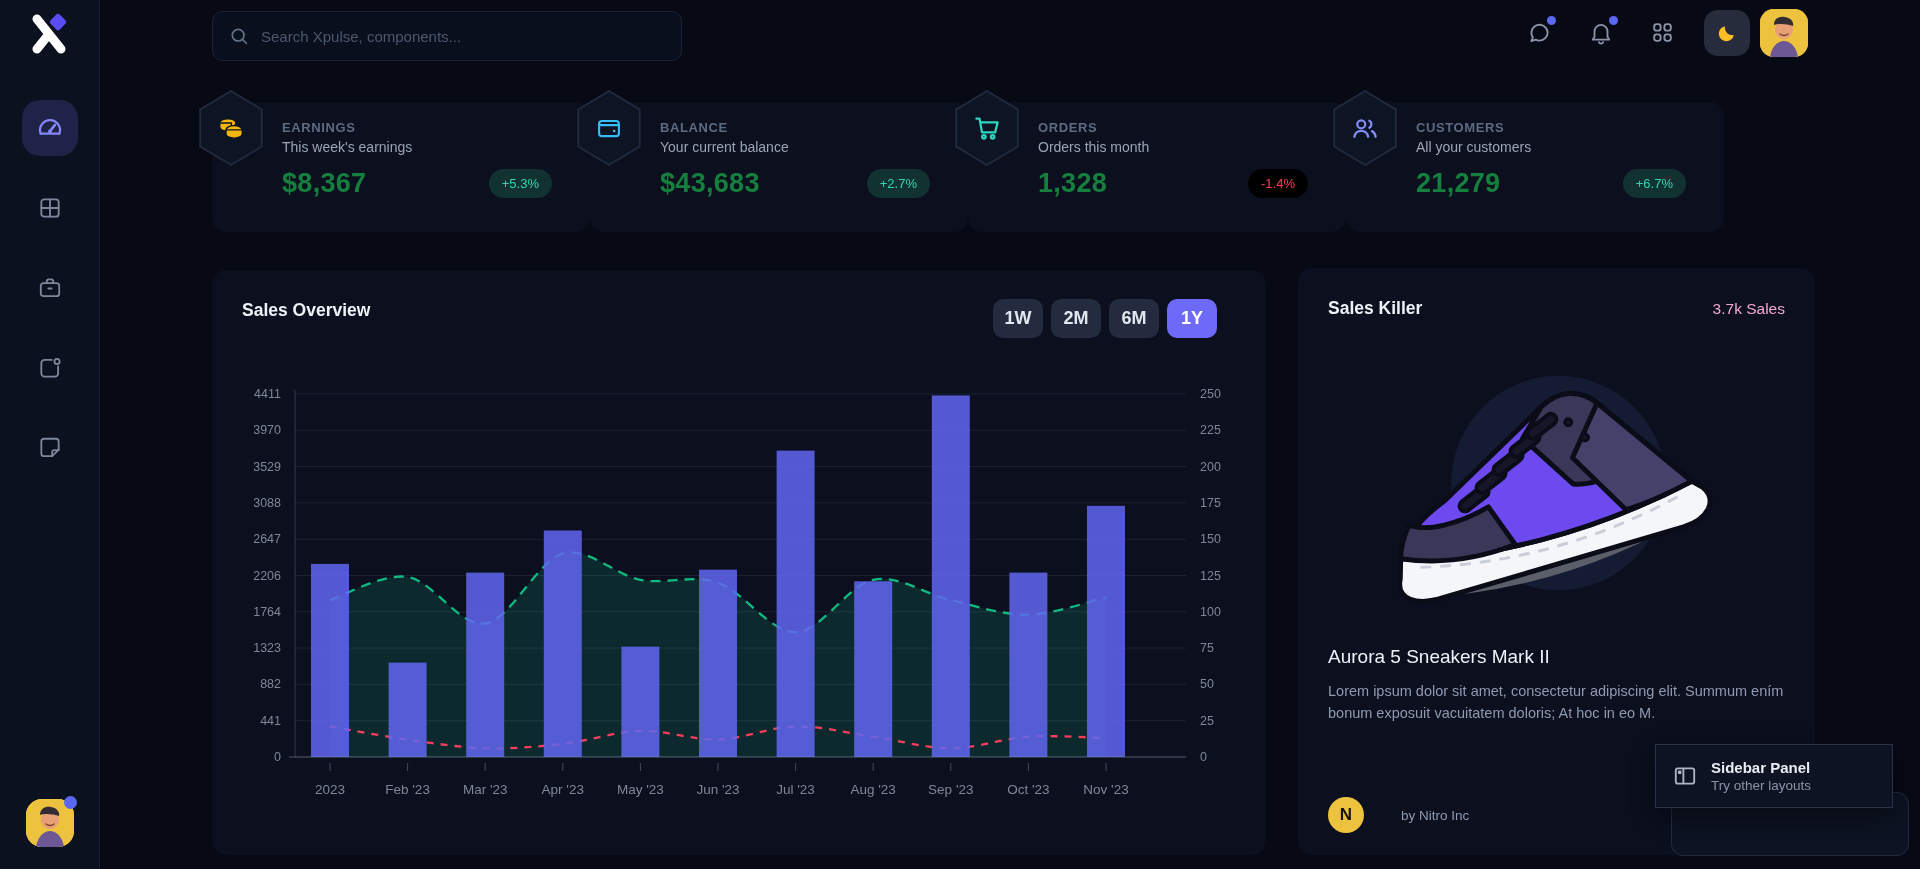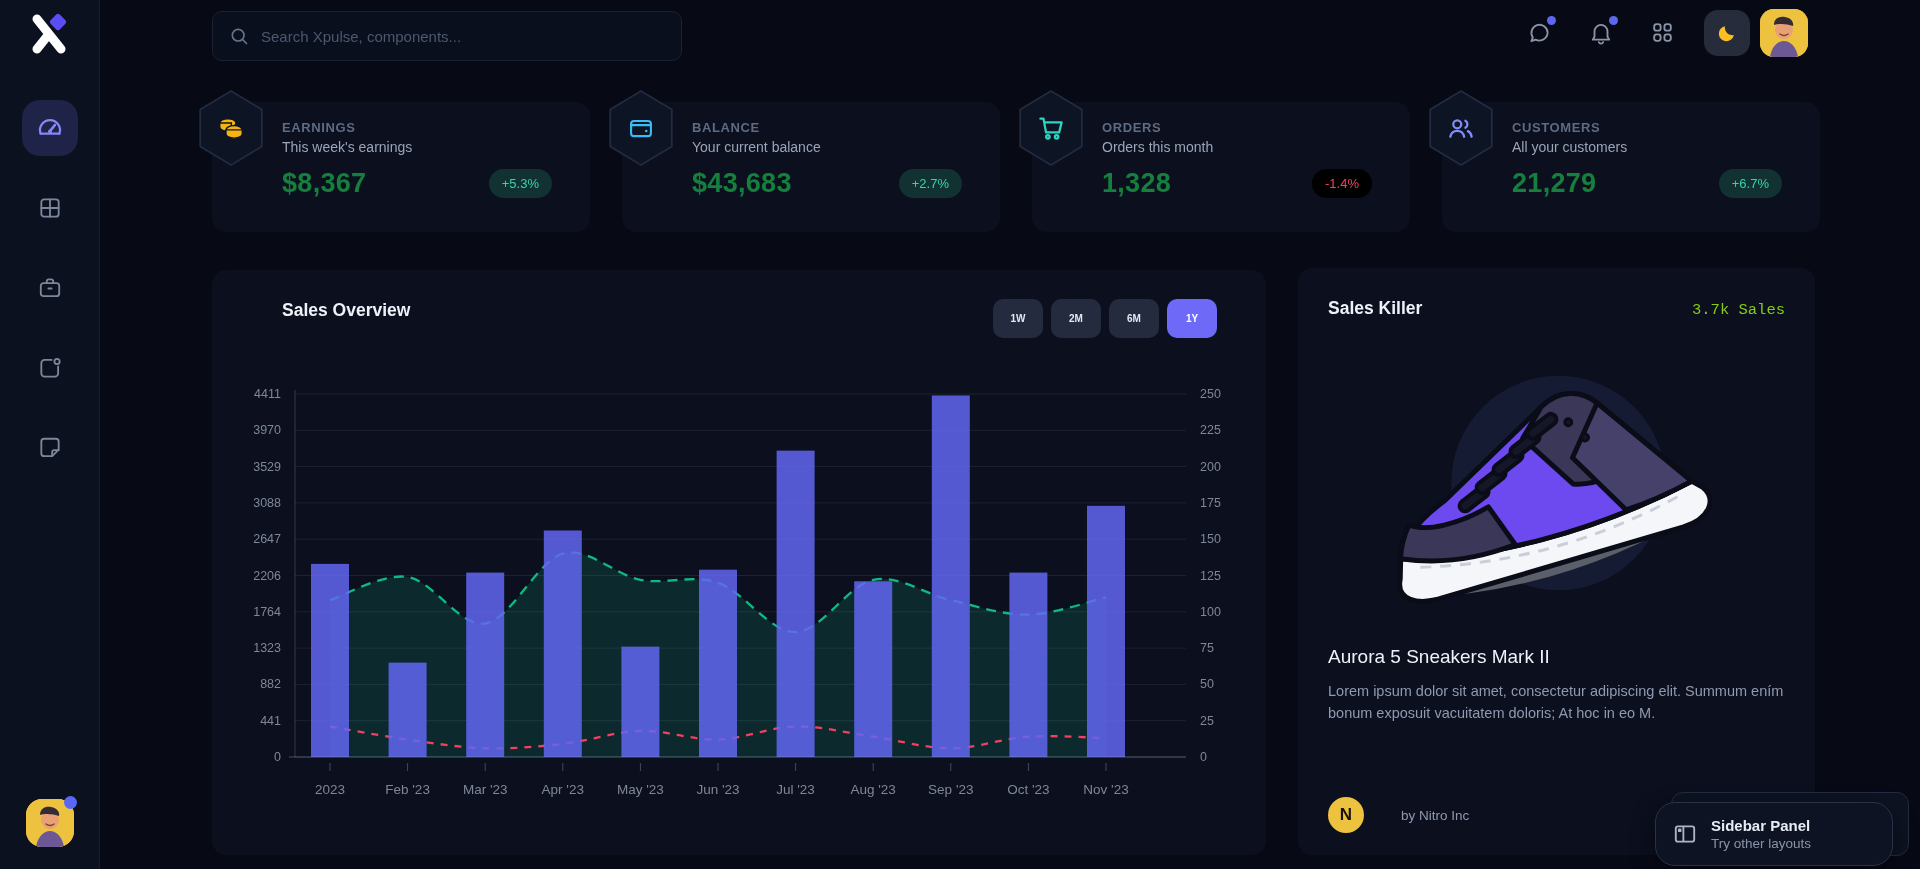--- a/index.html
+++ b/index.html
@@ -25,57 +25,57 @@
   .search input { flex:1; background:transparent; border:none; outline:none; color:#c6cdda; font-size:15px; font-family:inherit; }
   .search input::placeholder { color:#4b586e; }
   .top-actions { position:absolute; right:112px; top:7px; height:52px; display:flex; align-items:center; }
   .icon-btn { position:relative; width:26px; height:26px; color:#8b93a7; margin-right:36px; cursor:pointer; }
   .icon-btn .dot { position:absolute; right:-4px; top:-4px; width:9px; height:9px; border-radius:50%; background:#5a67f0; }
   .theme-btn { width:46px; height:46px; border-radius:14px; background:#262c3c; display:flex; align-items:center; justify-content:center; margin-right:10px; cursor:pointer; }
   .top-avatar { position:relative; width:48px; height:48px; border-radius:14px; background:#edc23e; cursor:pointer; }
   .top-avatar .avatar-art { border-radius:14px; }
 
   
-  .stats { position:absolute; left:112px; top:102px; display:flex; gap:32px; }
+  .stats { position:absolute; left:112px; top:102px; display:flex; }
   .stat-card { position:relative; width:378px; height:130px; background:#0b0f1e; border-radius:14px; }
   .hex { position:absolute; left:-17px; top:-12px; width:72px; height:76px; }
   .hex .hex-outer { position:absolute; inset:0; background:#222b40; clip-path:polygon(50% 0,94% 25%,94% 75%,50% 100%,6% 75%,6% 25%); }
   .hex .hex-inner { position:absolute; inset:2px; background:#0d1424; clip-path:polygon(50% 0,94% 25%,94% 75%,50% 100%,6% 75%,6% 25%); display:flex; align-items:center; justify-content:center; }
   .stat-body { padding:18px 38px 0 70px; }
   .stat-label { font-size:13px; letter-spacing:.6px; color:#5d6b83; font-weight:700; }
   .stat-sub { font-size:14px; color:#9aa5b8; margin-top:4px; }
   .stat-row { display:flex; align-items:center; justify-content:space-between; margin-top:13px; }
   .stat-value { font-size:27px; font-weight:700; color:#15803d; letter-spacing:.3px; }
   .badge { font-size:13px; font-weight:400; padding:7px 13px; border-radius:999px; }
   .badge.up { background:#113231; color:#35d3b2; }
   .badge.down { background:#000000; color:#fb3e5e; }
 
   
   .chart-card { position:absolute; left:112px; top:270px; width:1054px; height:585px; background:#0b0f1e; border-radius:14px; }
-  .chart-title { position:absolute; left:30px; top:30px; font-size:17.5px; font-weight:700; color:#eef1f7;margin-left:40px; }
+  .chart-title { position:absolute; left:30px; top:30px; font-size:17.5px; font-weight:700; color:#eef1f7; }
   .range-group { position:absolute; top:29px; right:49px; display:flex; gap:8px; }
-  .range-btn { width:50px; height:39px; border-radius:10px; background:#242b3e; color:#e2e8f0; font-size:10px; font-weight:700; border:none; font-family:inherit; cursor:pointer; }
+  .range-btn { width:50px; height:39px; border-radius:10px; background:#242b3e; color:#e2e8f0; font-size:18px; font-weight:700; border:none; font-family:inherit; cursor:pointer; }
   .range-btn.active { background:#6e6af7; color:#ffffff; }
   .chart-body { position:absolute; left:30px; top:100px; width:994px; height:465px; }
 
   
   .product-card { position:absolute; left:1198px; top:268px; width:517px; height:587px; background:#0b0f1e; border-radius:14px; }
   .product-header { position:absolute; left:30px; right:30px; top:30px; display:flex; justify-content:space-between; align-items:baseline; }
   .product-title { font-size:17.5px; font-weight:700; color:#eef1f7; }
-  .product-sales { font-size:15.5px; font-weight:500; color:#84cc16;font-family:Liberation Mono, monospace; }
+  .product-sales { font-size:15.5px; font-weight:500; color:#f9a8d4; }
   .sneaker-wrap { position:absolute; left:30px; top:66px; width:457px; height:290px; }
   .product-name { position:absolute; left:30px; top:378px; font-size:19px; font-weight:500; color:#eef1f7; }
   .product-desc { position:absolute; left:30px; top:412px; width:460px; font-size:14.5px; line-height:1.55; color:#8f9ab0; }
   .vendor { position:absolute; left:30px; bottom:22px; display:flex; align-items:center; gap:13px; }
   .vendor-logo { width:36px; height:36px; border-radius:50%; background:#edc23e; display:flex; align-items:center; justify-content:center; font-weight:800; font-size:17px; color:#191406; }
   .vendor-name { font-size:13.5px; color:#8f9ab0;padding-left:24px; }
 
   
   .tooltip-back { position:absolute; left:1571px; top:792px; width:238px; height:64px; background:#0d1322; border:1px solid #242c42; border-radius:12px; }
-  .tooltip { position:absolute; left:1555px; top:802px; width:238px; height:64px; background:#0d1322; border:1px solid #2a3148; border-radius:20px; display:flex; align-items:center; gap:13px; padding:0 16px; cursor:pointer; box-shadow:0 8px 24px rgba(0,0,0,.45); }
+  .tooltip { position:absolute; left:1555px; top:744px; width:238px; height:64px; background:#0d1322; border:1px solid #2a3148; border-radius:0; display:flex; align-items:center; gap:13px; padding:0 16px; cursor:pointer; box-shadow:0 8px 24px rgba(0,0,0,.45); }
   .tooltip-title { font-size:15px; font-weight:700; color:#e8ecf4; }
   .tooltip-sub { font-size:13.5px; color:#8a94a8; margin-top:2px; }
 
   svg.icon { display:block; }
   text { font-family:"Liberation Sans", sans-serif; }
 </style>
 </head>
 <body>
 
 <div class="page">

